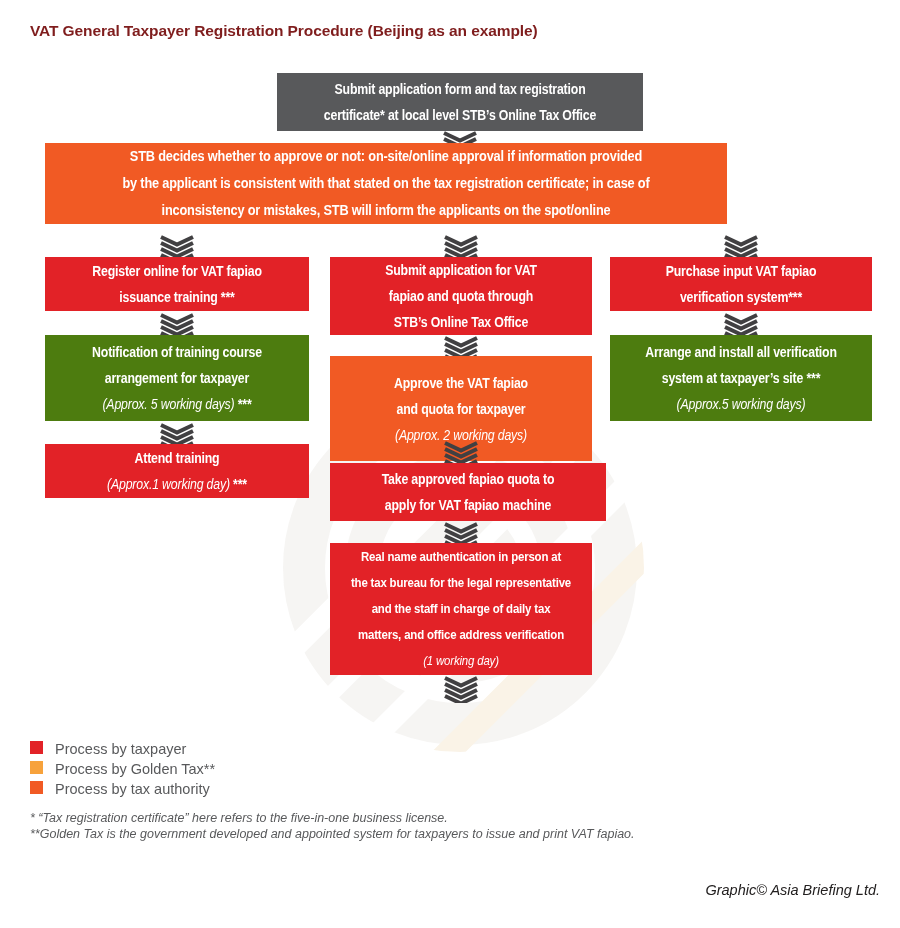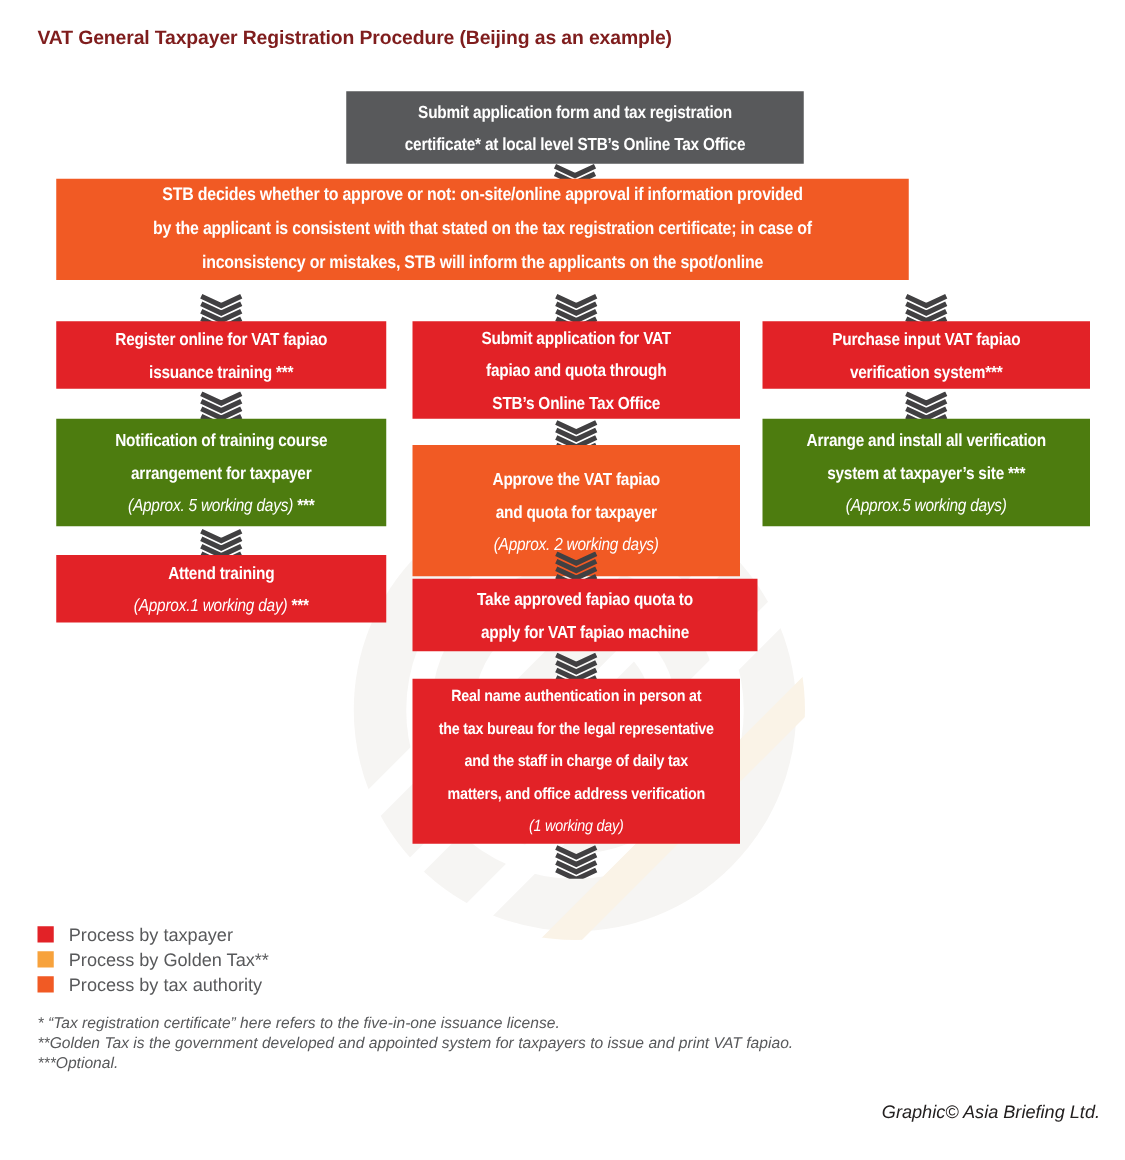--- a/index.html
+++ b/index.html
@@ -245,20 +245,19 @@
       <span class="sw s-lor"></span>
       <span class="llabel">Process by Golden Tax**</span>
     </div>
     <div class="lrow">
       <span class="sw s-dor"></span>
       <span class="llabel">Process by tax authority</span>
     </div>
   </div>
 
   <div class="foot">
-    <div>* “Tax registration certificate” here refers to the five-in-one issuance license.</div>
+    <div>* “Tax registration certificate” here refers to the five-in-one business license.</div>
     <div>**Golden Tax is the government developed and appointed system for taxpayers to issue and print VAT fapiao.</div>
-    <div>***Optional.</div>
   </div>
 
   <div class="credit">Graphic© Asia Briefing Ltd.</div>
 
 </div>
 
 </body></html>

